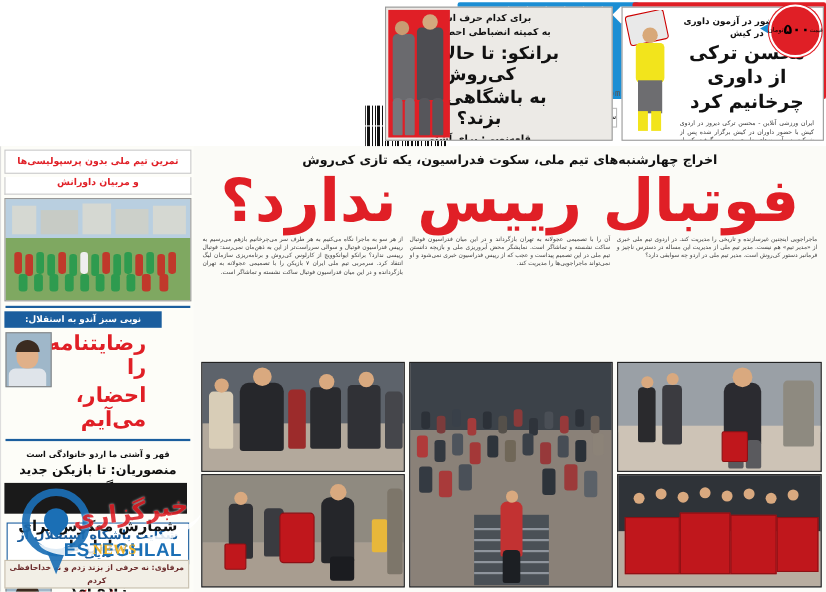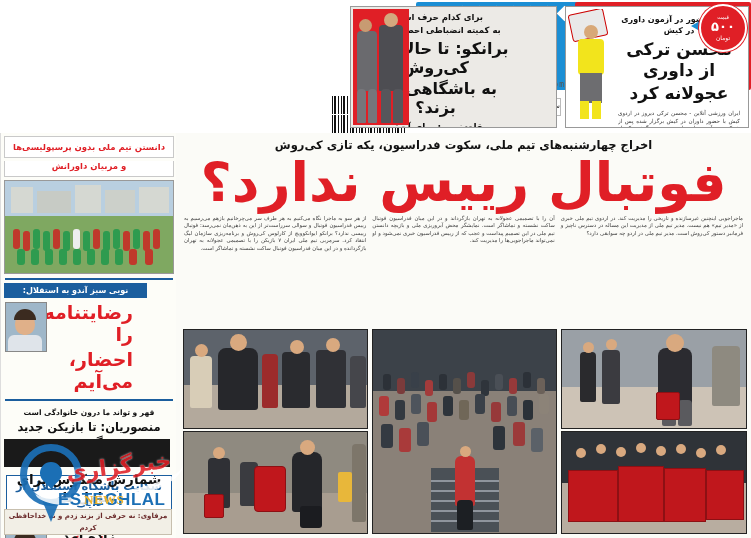--- a/index.html
+++ b/index.html
@@ -23,21 +23,21 @@
      font-size:52px;line-height:78px;text-align:center;font-weight:bold;font-family:"DejaVu Sans",sans-serif;}
   .logo-blue-txt{position:absolute;right:0px;top:4px;width:160px;height:80px;color:#fff;
      font-size:50px;line-height:80px;text-align:center;font-weight:bold;font-family:"DejaVu Sans",sans-serif;}
   .logo-diamonds{position:absolute;right:178px;top:3px;width:150px;height:16px;}
   .logo-diamonds i{display:inline-block;width:11px;height:11px;background:#fff;transform:rotate(45deg);margin:1px 3px;}
   .site-url{position:absolute;right:186px;top:78px;font-size:8px;color:#555;letter-spacing:1px;
      font-family:"DejaVu Sans Mono",monospace;direction:ltr;}
 
   .price-badge{position:absolute;right:4px;top:4px;width:44px;height:44px;border-radius:50%;
      background:#e01f26;border:2px solid #fff;box-shadow:0 0 0 1px #e01f26;z-index:6;
-     display:flex;flex-direction:column;align-items:center;justify-content:center;color:#ffffff;}
+     display:flex;align-items:center;justify-content:center;color:#000000;}
   .price-badge .pb-top{font-size:5px;line-height:6px;}
   .price-badge .pb-num{font-size:13px;font-weight:bold;line-height:14px;}
   .price-badge .pb-unit{font-size:6px;line-height:8px;}
   .badge-tail{position:absolute;right:46px;top:18px;width:0;height:0;
      border-top:8px solid transparent;border-bottom:8px solid transparent;border-right:14px solid #1b8ed4;z-index:5;}
 
   .dateline{position:absolute;right:190px;top:98px;width:150px;height:16px;border:1px solid #bbb;
      font-size:7px;line-height:15px;text-align:center;color:#111;background:#fff;white-space:nowrap;overflow:hidden;}
   .barcodes{position:absolute;right:345px;top:96px;width:160px;height:28px;}
   .bc{display:inline-block;height:18px;width:74px;margin-left:4px;vertical-align:top;
@@ -196,28 +196,28 @@
       <div class="ref-photo">
         <div class="ref-badge"></div>
         <div class="ref-head"></div>
         <div class="ref-jersey"></div>
         <div class="ref-legs"></div>
         <div class="ref-socks"></div>
         <div class="ref-socks2"></div>
       </div>
       <div class="br-kicker">پس از حضور در آزمون داوری در کیش</div>
       <div class="br-head">محسن ترکی از داوری</div>
-      <div class="br-head">عجولانه کرد</div>
+      <div class="br-head">چرخانیم کرد</div>
       <div class="br-body">ایران ورزشی آنلاین - محسن ترکی دیروز در اردوی کیش با حضور داوران در کیش برگزار شده پس از شرکت در آزمون‌های داوری، تصمیم گرفت که از دنیای داوری خداحافظی کند. خداحافظی ترکی از داوری به این معناست که لیگ برتر در نیم فصل دوم یکی از باتجربه‌ترین داورانش را از دست داده است.</div>
     </div>
   </div>
 
   <div class="sidebar">
 
-    <div class="sb-caption">دانستن تیم ملی بدون پرسپولیسی‌ها</div>
+    <div class="sb-caption">تمرین تیم ملی بدون پرسپولیسی‌ها</div>
     <div class="sb-caption" style="border-top:none;padding-top:0">و مربیان داورانش</div>
 
     <div class="sb-photo">
       <div class="bld" style="left:6px;top:6px;width:22px;height:26px;"></div>
       <div class="bld" style="left:32px;top:10px;width:34px;height:22px;background:#c7cbc5;"></div>
       <div class="bld" style="left:70px;top:4px;width:26px;height:28px;"></div>
       <div class="bld" style="left:100px;top:9px;width:30px;height:23px;background:#ccd0ca;"></div>
       <div class="bld" style="left:134px;top:6px;width:30px;height:26px;"></div>
       <div class="row-player" style="left:8px;top:48px;background:#c0392b;"></div>
       <div class="row-player" style="left:18px;top:50px;background:#c0392b;"></div>
@@ -252,21 +252,21 @@
       <div class="sb-portrait" style="top:4px;">
         <div class="pt-body"></div>
         <div class="pt-face"></div>
         <div class="pt-hair"></div>
       </div>
       <div class="sb-head-red">رضایتنامه‌ام را</div>
       <div class="sb-head-red" style="padding-top:0">احضار، می‌آیم</div>
     </div>
 
     <div class="sb-rule"></div>
-    <div class="sb-kicker">قهر و تواند ما درون خانوادگی است</div>
+    <div class="sb-kicker">قهر و آشتی ما اردو خانوادگی است</div>
     <div class="sb-head-blk">منصوریان: تا بازیکن جدید نگیریم</div>
     <div class="sb-head-blk" style="padding-top:0">کسی از استقلال نمی‌رود</div>
 
     <div class="sb-boxed">شکایت باشگاه استقلال از دایی</div>
 
     <div style="position:relative;min-height:56px;">
       <div class="sb-portrait" style="top:6px;">
 
         <div class="pt-face"></div>
         <div class="pt-hair"></div>

